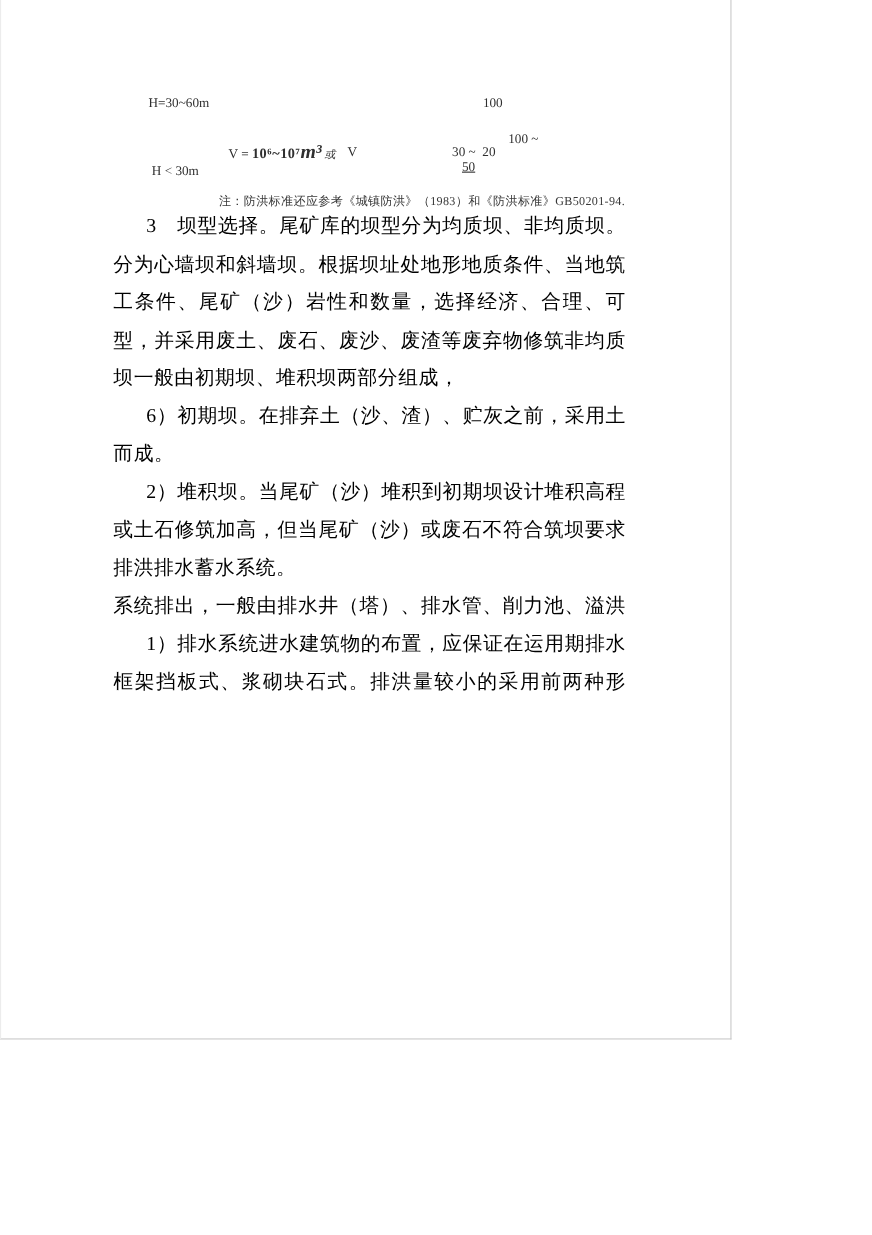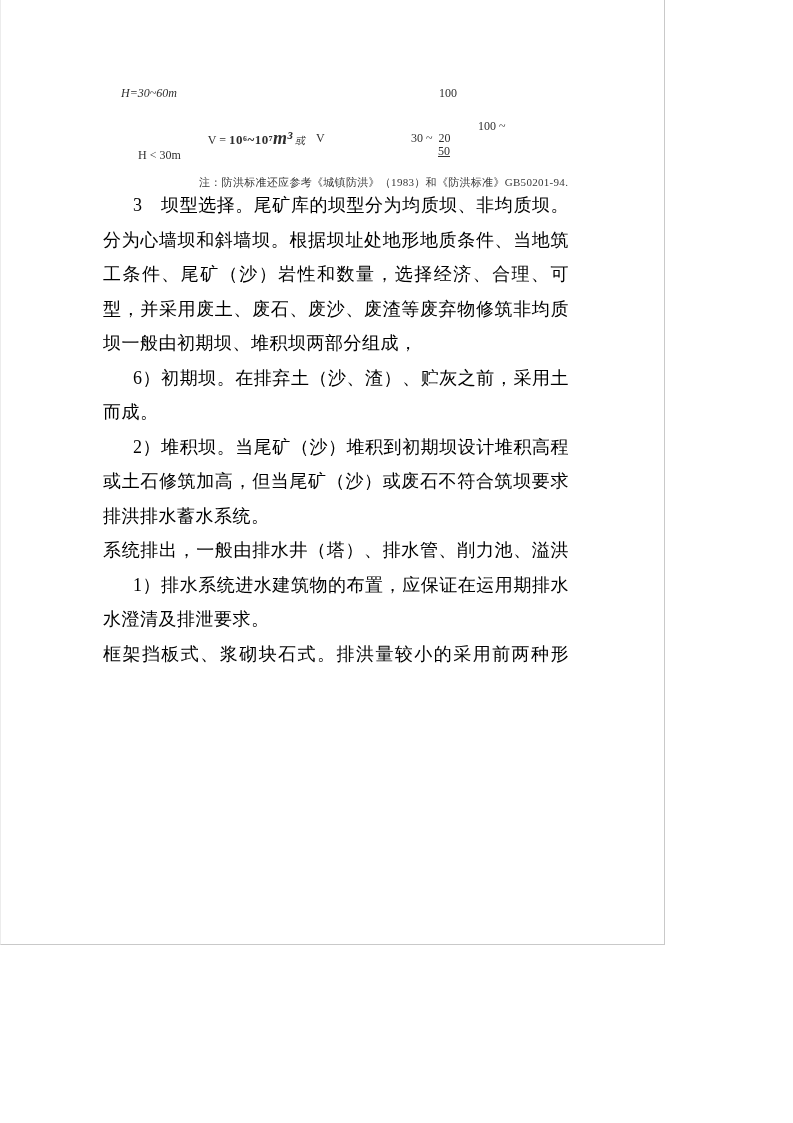--- a/index.html
+++ b/index.html
@@ -18,28 +18,28 @@
     height: 945px;
     background: #ffffff;
     border-right: 1px solid #c9c9c9;
     border-bottom: 1px solid #c9c9c9;
     border-left: 1px solid #ececec;
     box-sizing: border-box;
     color: #2d2d2d;
   }
   
   .tf { position: absolute; white-space: pre; font-size: 12px; color: #2f2f2f; }
-  .tf-h1     { left: 120px; top: 86px; font-style: italic;  }
+  .tf-h1     { left: 134px; top: 86px;  }
   .tf-v1     { left: 438px; top: 86px;  }
   .tf-frml   { left: 195px; top: 113px; }
-  .tf-r2     { left: 477px; top: 119px; }
+  .tf-r2     { left: 461px; top: 119px; }
   .tf-vmid   { left: 315px; top: 131px; }
   .tf-range  { left: 375px; top: 131px; margin-left: 35px; }
   .tf-h2     { left: 137px; top: 148px; }
-  .tf-v2     { left: 437px; top: 144px; text-decoration: underline; }
+  .tf-v2     { left: 419px; top: 144px; text-decoration: underline; }
   .frml-lead { font-size: 12px; }
   .frml-val  { font-weight: bold; font-size: 13px; letter-spacing: 0.5px; }
   .frml-unit { font-weight: bold; font-style: italic; font-size: 18px; }
   .frml-or   { font-size: 10px; font-style: italic; }
   .tf-note {
     position: absolute;
     left: 198px;
     top: 175px;
     font-size: 11px;
     color: #383838;
@@ -97,17 +97,16 @@
       <div class="line justify">工条件、尾矿（沙）岩性和数量，选择经济、合理、可靠、美观的坝</div>
       <div class="line justify">型，并采用废土、废石、废沙、废渣等废弃物修筑非均质坝。尾矿（沙）</div>
       <div class="line">坝一般由初期坝、堆积坝两部分组成，</div>
       <div class="line indent justify">6）初期坝。在排弃土（沙、渣）、贮灰之前，采用土石料修筑</div>
       <div class="line">而成。</div>
       <div class="line indent justify">2）堆积坝。当尾矿（沙）堆积到初期坝设计堆积高程时。必须</div>
       <div class="line justify">或土石修筑加高，但当尾矿（沙）或废石不符合筑坝要求时，采用当</div>
       <div class="line">排洪排水蓄水系统。</div>
       <div class="line justify">系统排出，一般由排水井（塔）、排水管、削力池、溢洪道、截〔排）</div>
       <div class="line indent justify">1）排水系统进水建筑物的布置，应保证在运用期排水尾矿（沙）</div>
-      <div class="line">水澄清及排泄要求。</div>
       <div class="line justify">框架挡板式、浆砌块石式。排洪量较小的采用前两种形式，排洪量较</div>
     </div>
 
 </div>
 
 </body></html>

